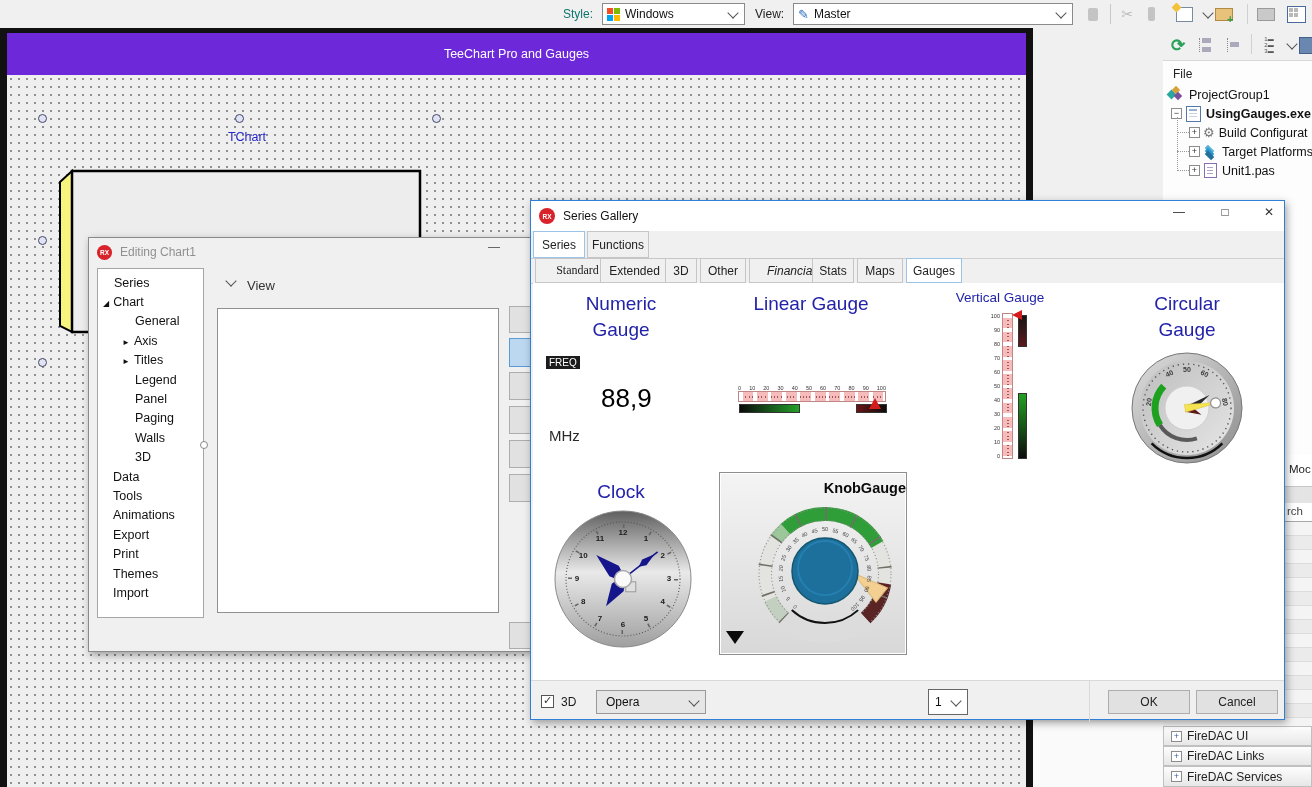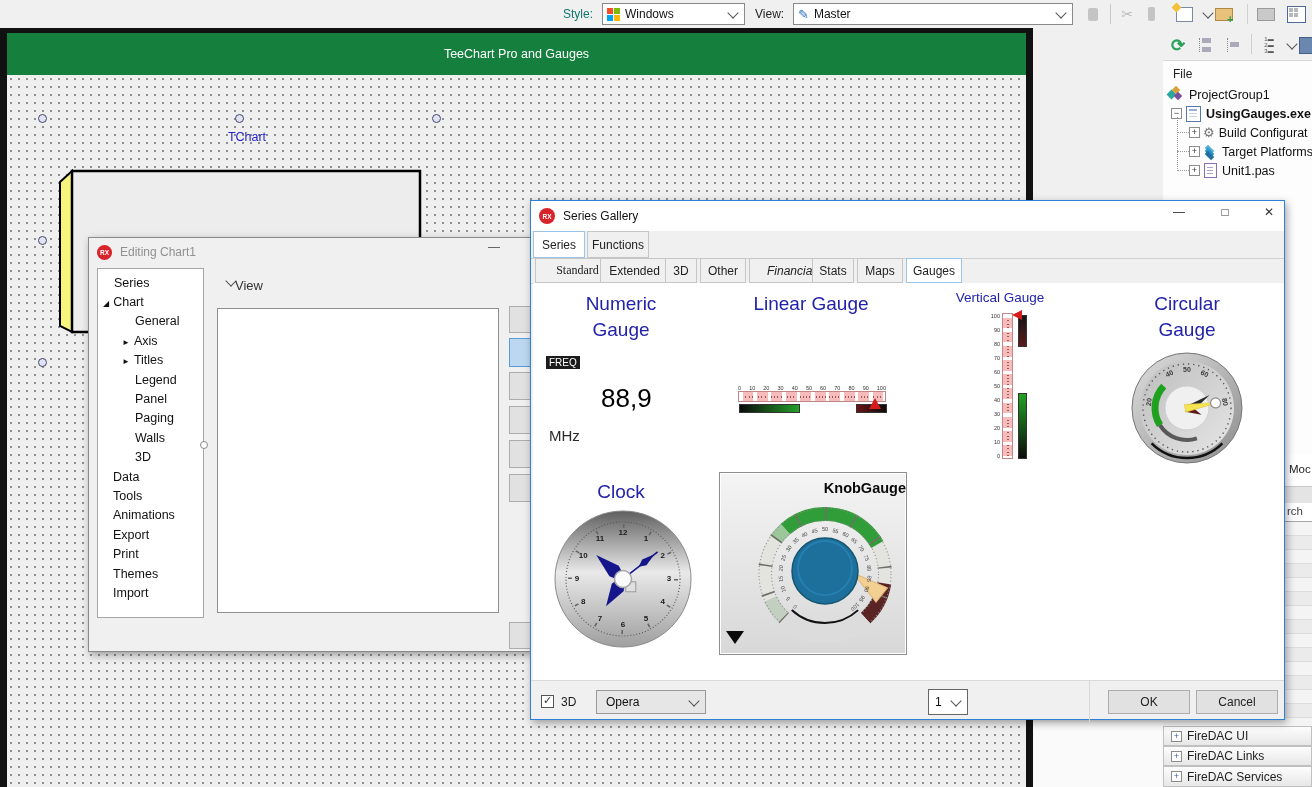--- a/index.html
+++ b/index.html
@@ -18,21 +18,21 @@
   .iconbox{position:absolute;display:flex;align-items:center;justify-content:center;}
   .expbox{width:11px;height:11px;border:1px solid #8c8c8c;background:#fff;font-size:9px;line-height:9px;text-align:center;color:#333;box-sizing:border-box;flex:none;}
   .treerow{position:absolute;height:19px;display:flex;align-items:center;white-space:nowrap;font-size:12.5px;color:#111;}
   .dotline{position:absolute;border-left:1px dotted #9a9a9a;width:0;}
   .dothline{position:absolute;border-top:1px dotted #9a9a9a;height:0;}
   .palettebar{position:absolute;left:1163px;width:149px;height:20px;background:linear-gradient(180deg,#fdfdfd,#e7e7e7);border:1px solid #c0c0c0;box-sizing:border-box;display:flex;align-items:center;font-size:12px;color:#222;}
   .palettebar .expbox{margin:0 5px 0 7px;color:#3a62a8;}
   
   #form-frame{position:absolute;left:0;top:28px;width:1033px;height:759px;background:#111;}
   #form-client{position:absolute;left:7px;top:47px;right:7px;bottom:0;background-color:#efefef;background-image:radial-gradient(circle,#8f8f8f 0.9px,rgba(0,0,0,0) 1px);background-size:8px 8px;}
-  #form-titlebar{position:absolute;left:7px;top:5px;right:7px;height:42px;background:#15803d;color:#fff;text-align:center;line-height:42px;font-size:12.5px;}
+  #form-titlebar{position:absolute;left:7px;top:5px;right:7px;height:42px;background:#6d28d9;color:#fff;text-align:center;line-height:42px;font-size:12.5px;}
   .handle{position:absolute;width:9px;height:9px;border-radius:50%;background:#dfe3f2;border:1.5px solid #45456a;box-sizing:border-box;}
   
   .dlg{position:absolute;background:#f0f0f0;box-shadow:2px 3px 8px rgba(0,0,0,.35);box-sizing:border-box;}
   .rxicon{width:15px;height:15px;border-radius:50%;background:#d8232a;color:#fff;font-size:6.5px;font-weight:bold;display:flex;align-items:center;justify-content:center;flex:none;}
   .tab{position:absolute;height:100%;box-sizing:border-box;border:1px solid #c6c6c6;background:#f0f0f0;display:flex;align-items:center;justify-content:center;font-size:12px;color:#222;}
   .tab.sel{background:#fff;border-color:#9cc3e8;}
   .gbtn{position:absolute;background:#e1e1e1;border:1px solid #adadad;box-sizing:border-box;display:flex;align-items:center;justify-content:center;font-size:12px;color:#222;}
   .gtitle{position:absolute;text-align:center;color:#2222aa;font-size:19px;line-height:26px;}
   .ckbox{position:absolute;width:13px;height:13px;border:1px solid #555;background:#fff;box-sizing:border-box;}
   .ckbox[data-checked="true"]::after{content:"✓";position:absolute;left:1px;top:-2px;font-size:11px;color:#333;}
@@ -292,21 +292,21 @@
       <div class="edrow" style="padding-left:15px;">
           <span>Themes</span>
         </div>
       <div class="edrow" style="padding-left:15px;">
           <span>Import</span>
         </div>
     </div>
     <div class="abs" style="left:111px;top:203px;width:6px;height:6px;border:1px solid #888;border-radius:50%;background:#fff;"></div>
 
     <span class="chev" style="position:absolute;left:135px;top:42px;"></span>
-    <span class="abs" style="left:146px;top:40px;font-size:13px;color:#333;">View</span>
+    <span class="abs" style="left:158px;top:40px;font-size:13px;color:#333;">View</span>
     <div class="abs" style="left:128px;top:70px;width:280px;height:303px;background:#fff;border:1px solid #909090;"></div>
 
     <div class="gbtn" style="left:420px;top:68px;width:26px;height:27px;"></div>
     <div class="gbtn" style="left:420px;top:100px;width:26px;height:29px;background:#bcd8f0;border-color:#5b9bd5;"></div>
     <div class="gbtn" style="left:420px;top:134px;width:26px;height:28px;"></div>
     <div class="gbtn" style="left:420px;top:168px;width:26px;height:28px;"></div>
     <div class="gbtn" style="left:420px;top:202px;width:26px;height:28px;"></div>
     <div class="gbtn" style="left:420px;top:236px;width:26px;height:28px;"></div>
     <div class="gbtn" style="left:420px;top:384px;width:26px;height:27px;"></div>
   </div>

